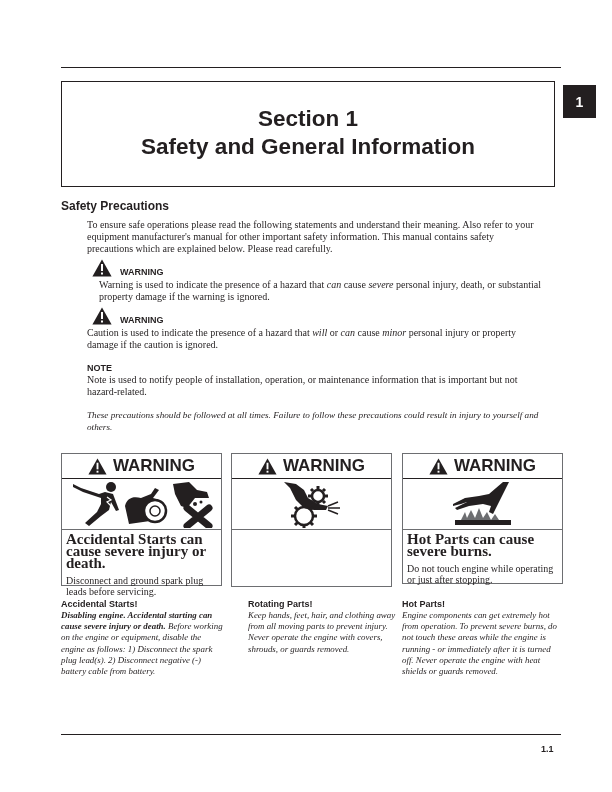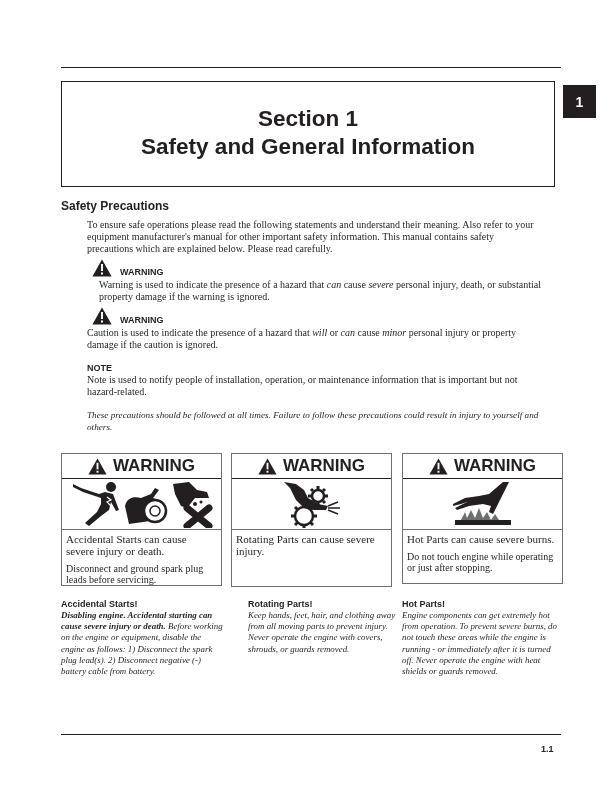--- a/index.html
+++ b/index.html
@@ -15,21 +15,21 @@
   .alert-head { position:absolute; display:flex; align-items:flex-end; gap:8px; }
   .alert-head .lbl { font-family:"Liberation Sans", sans-serif; font-weight:bold; font-size:9px; line-height:10px; }
   .tri { width:20px; height:18px; display:block; }
   .para { position:absolute; left:87px; width:455px; }
   .sub-head { font-family:"Liberation Sans", sans-serif; font-weight:bold; font-size:9px; line-height:11px; }
   .ital { font-style:italic; }
   .sign { position:absolute; top:453px; border:1.5px solid #6d6e71; box-sizing:border-box; background:#fff; }
   .sign .hdr { height:24px; border-bottom:1.5px solid #231f20; display:flex; align-items:center; justify-content:center; gap:6px; font-family:"Liberation Sans", sans-serif; font-weight:bold; font-size:17px; color:#231f20; }
   .sign .hdr svg { width:19px; height:17px; }
   .sign .pic { height:50px; border-bottom:1.5px solid #6d6e71; display:flex; align-items:center; justify-content:center; }
-  .sign .cap { padding:3px 4px 0 4px; font-family:"Liberation Serif", serif; font-weight:normal; font-size:11px; line-height:12px; }
+  .sign .cap { padding:3px 4px 0 4px; font-family:"Liberation Serif", serif; font-weight:bold; font-size:15px; line-height:12px; }
   .sign .inst { padding:6px 4px 0 4px; font-family:"Liberation Serif", serif; font-size:10px; line-height:11px; }
   .col-text { position:absolute; top:599px; width:162px; }
   .col-text .ct-head { font-family:"Liberation Sans", sans-serif; font-weight:bold; font-size:9px; line-height:11px; }
   .col-text .ct-body { font-family:"Liberation Serif", serif; font-style:italic; font-size:8.9px; line-height:11.2px; }
   .col-text .ct-body b { font-weight:bold; }
   .pageno { position:absolute; left:541px; top:744px; font-family:"Liberation Sans", sans-serif; font-weight:bold; font-size:9px; }
 </style>
 </head>
 <body>
 
@@ -120,21 +120,20 @@
         <circle cx="36" cy="16" r="6"></circle>
         <circle cx="22" cy="36" r="9"></circle>
       </g>
       <g stroke="#231f20" stroke-width="3">
         <path d="M36 6 V9 M36 23 V26 M26 16 H29 M43 16 H46 M29 9 L31 11 M41 21 L43 23 M29 23 L31 21 M41 11 L43 9"></path>
         <path d="M22 23 V27 M22 45 V48 M9 36 H13 M31 36 H35 M13 27 L16 30 M28 42 L31 45 M13 45 L16 42 M28 30 L31 27"></path>
       </g>
       <path d="M46 26 L56 22 M46 28 L58 28 M46 30 L56 34" stroke="#231f20" stroke-width="1.5"></path>
     </svg>
   </div>
-  <div class="cap">Rotating Parts can cause severe injury.</div>
 </div>
 
 <div class="sign" style="left:402px; width:161px; height:131px;">
   <div class="hdr">
     <svg viewBox="0 0 20 18">
         <path d="M10 0.5 L19.6 17.5 L0.4 17.5 Z" fill="#231f20"></path>
         <rect x="9" y="5" width="2" height="7" fill="#fff"></rect>
         <rect x="9" y="13.5" width="2" height="2" fill="#fff"></rect>
       </svg>
     <span>WARNING</span>

